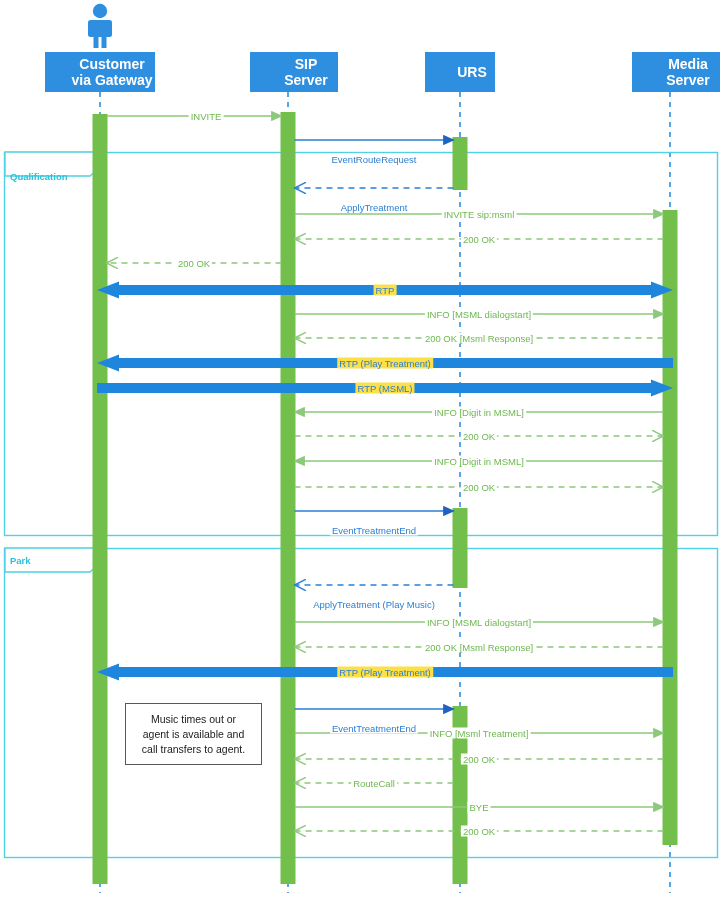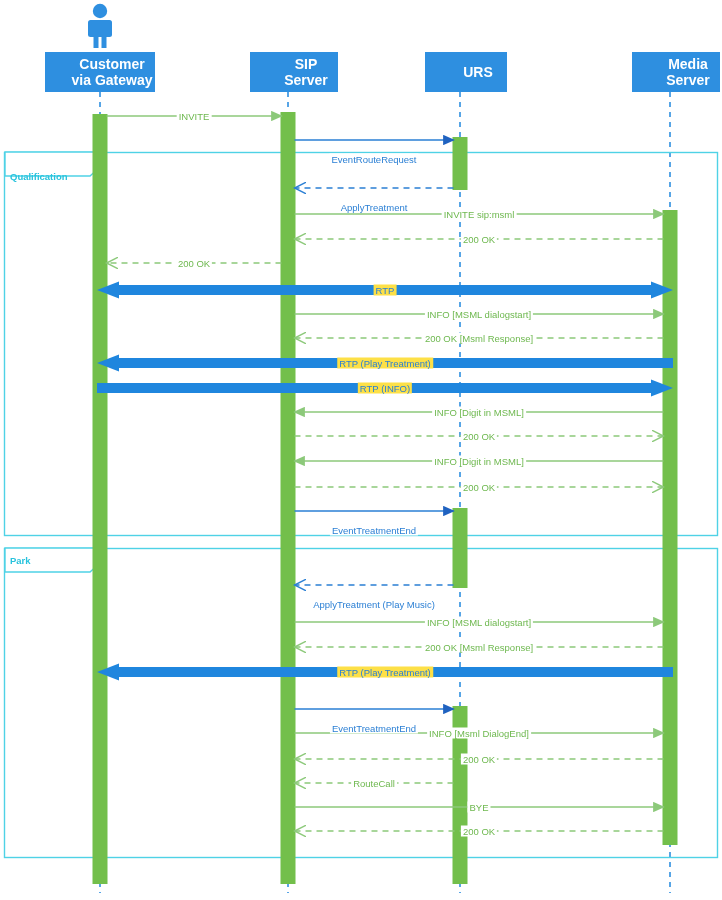--- a/index.html
+++ b/index.html
@@ -97,54 +97,57 @@
     <rect x="21.5" y="33" width="5" height="13" fill="#2e8fe0"></rect>
   </svg>
 
   <div id="participant-boxes">
       <div class="lifeline-box" style="left: 45px; top: 52px; width: 110px; height: 40px;">
         <span>Customer<br>via Gateway</span>
       </div>
       <div class="lifeline-box" style="left: 250px; top: 52px; width: 88px; height: 40px;">
         <span>SIP<br>Server</span>
       </div>
-      <div class="lifeline-box" style="left: 425px; top: 52px; width: 82px; height: 40px;">
+      <div class="lifeline-box" style="left: 425px; top: 52px; width: 70px; height: 40px;">
         <span>URS</span>
       </div>
       <div class="lifeline-box" style="left: 632px; top: 52px; width: 88px; height: 40px;">
         <span>Media<br>Server</span>
       </div>
     </div>
   <div id="frame-labels">
       <div class="frame-label" style="left: 10px; top: 171px;">Qualification</div>
       <div class="frame-label" style="left: 10px; top: 555px;">Park</div>
     </div>
   <div id="message-labels">
-      <div class="msg-label" style="left: 194px; top: 115.5px; text-align: center;">INVITE</div>
+      <div class="msg-label" style="left: 206px; top: 115.5px; text-align: center;">INVITE</div>
       <div class="msg-label blue" style="left: 374px; top: 139.5px;">EventRouteRequest</div>
       <div class="msg-label blue" style="left: 374px; top: 187.5px;">ApplyTreatment</div>
       <div class="msg-label" style="left: 479px; top: 213.5px;">INVITE sip:msml</div>
       <div class="msg-label" style="left: 479px; top: 238.5px;">200 OK</div>
       <div class="msg-label" style="left: 194px; top: 262.5px;">200 OK</div>
       <div class="msg-label band" style="left: 385px; top: 290px;">RTP</div>
       <div class="msg-label" style="left: 479px; top: 313.5px;">INFO [MSML dialogstart]</div>
       <div class="msg-label" style="left: 479px; top: 337.5px;">200 OK [Msml Response]</div>
       <div class="msg-label band" style="left: 385px; top: 363px;">RTP (Play Treatment)</div>
-      <div class="msg-label band" style="left: 385px; top: 388px;">RTP (INFO)</div>
+      <div class="msg-label band" style="left: 385px; top: 388px;">RTP (MSML)</div>
       <div class="msg-label" style="left: 479px; top: 411.5px;">INFO [Digit in MSML]</div>
       <div class="msg-label" style="left: 479px; top: 435.5px;">200 OK</div>
       <div class="msg-label" style="left: 479px; top: 460.5px;">INFO [Digit in MSML]</div>
       <div class="msg-label" style="left: 479px; top: 486.5px;">200 OK</div>
       <div class="msg-label blue" style="left: 374px; top: 510.5px;">EventTreatmentEnd</div>
       <div class="msg-label blue" style="left: 374px; top: 584.5px;">ApplyTreatment (Play Music)</div>
       <div class="msg-label" style="left: 479px; top: 621.5px;">INFO [MSML dialogstart]</div>
       <div class="msg-label" style="left: 479px; top: 646.5px;">200 OK [Msml Response]</div>
       <div class="msg-label band" style="left: 385px; top: 672px;">RTP (Play Treatment)</div>
       <div class="msg-label blue" style="left: 374px; top: 708.5px;">EventTreatmentEnd</div>
-      <div class="msg-label" style="left: 479px; top: 732.5px;">INFO [Msml DialogEnd]</div>
+      <div class="msg-label" style="left: 479px; top: 732.5px;">INFO [Msml Treatment]</div>
       <div class="msg-label" style="left: 479px; top: 758.5px;">200 OK</div>
       <div class="msg-label" style="left: 374px; top: 782.5px;">RouteCall</div>
       <div class="msg-label" style="left: 479px; top: 806.5px;">BYE</div>
       <div class="msg-label" style="left: 479px; top: 830.5px;">200 OK</div>
     </div>
 
+  <div class="note-box" id="note-box" style="left:125px;top:703px;width:137px;height:62px;">
+      <span>Music times out or<br>agent is available and<br>call transfers to agent.</span>
+    </div>
 
 </div>
 
 </body></html>

